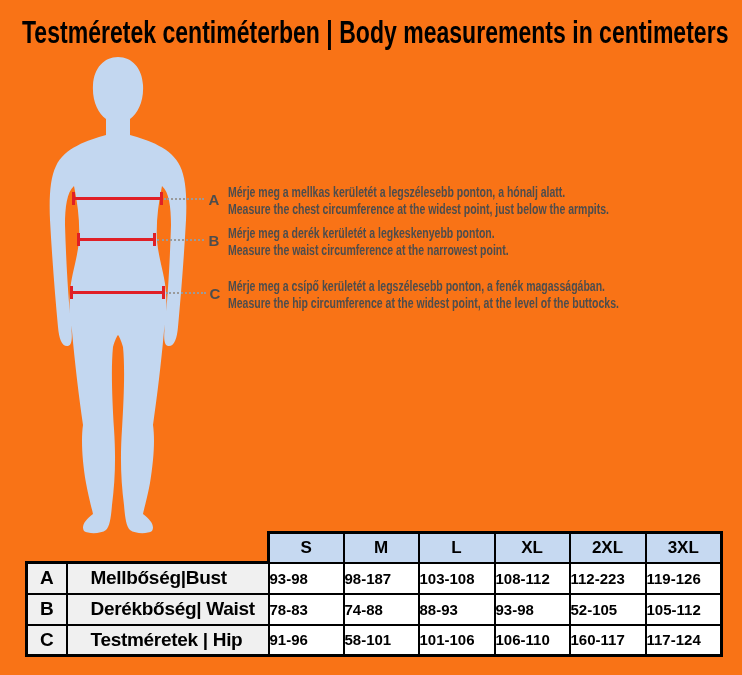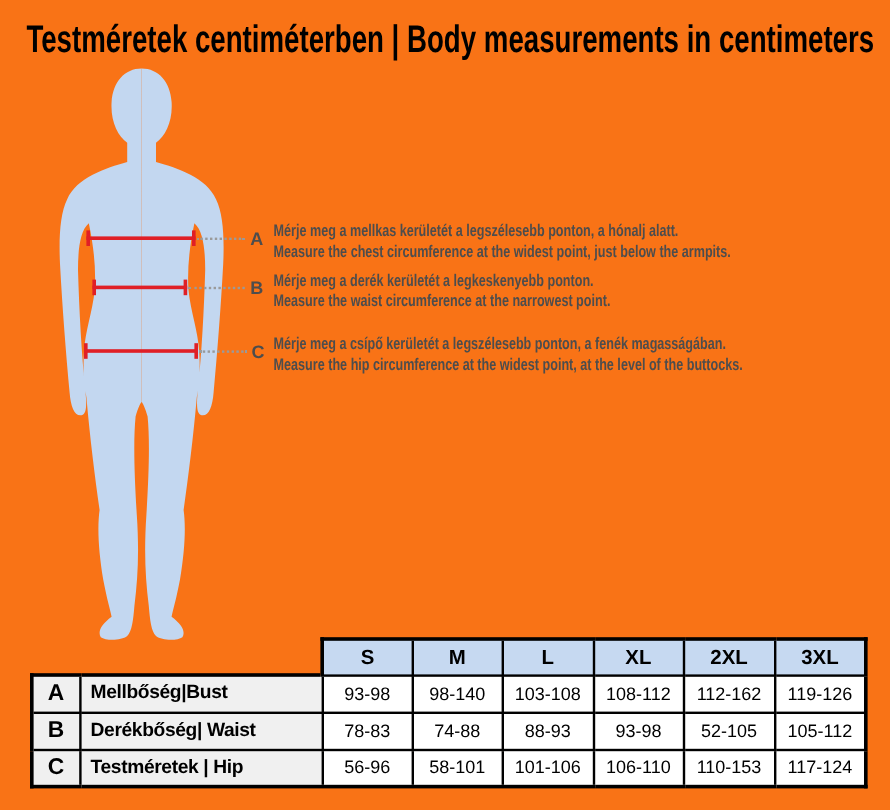--- a/index.html
+++ b/index.html
@@ -125,33 +125,33 @@
   table.sizes th.size.last  { border-right-width: 3px; margin-left: 12px; }
   table.sizes td.letter {
     background: #f0f0f0;
     font-size: 19px;
     font-weight: bold;
     text-align: center;
     border-left-width: 3px;
   }
   table.sizes td.rowlabel {
     background: #f0f0f0;
-    font-size: 16px;
+    font-size: 19px;
     font-weight: bold;
     text-align: left;
-    padding-left: 8px;
+    padding-left: 23px;
     letter-spacing: -0.3px;
   }
   table.sizes tr.first-data td.letter,
   table.sizes tr.first-data td.rowlabel { border-top-width: 3px; }
   table.sizes td.val {
     background: #fff;
     font-size: 15px;
-    font-weight: normal;
-    text-align: center;
+    font-weight: bold;
+    text-align: left;
   }
   table.sizes td.val.last { border-right-width: 3px; }
   table.sizes tr.last-data td { border-bottom-width: 3px; }
 </style>
 </head>
 <body>
 
 <div class="canvas">
 
   <div class="title">Testméretek centiméterben | Body measurements in centimeters</div>
@@ -232,42 +232,42 @@
       <th class="size">M</th>
       <th class="size">L</th>
       <th class="size">XL</th>
       <th class="size">2XL</th>
       <th class="size last">3XL</th>
     </tr>
     <tr class="first-data">
       <td class="letter">A</td>
       <td class="rowlabel">Mellbőség|Bust</td>
       <td class="val">93-98</td>
-      <td class="val">98-140</td>
+      <td class="val">98-187</td>
       <td class="val">103-108</td>
       <td class="val">108-112</td>
-      <td class="val">112-162</td>
+      <td class="val">112-223</td>
       <td class="val last">119-126</td>
     </tr>
     <tr>
       <td class="letter">B</td>
       <td class="rowlabel">Derékbőség| Waist</td>
       <td class="val">78-83</td>
       <td class="val">74-88</td>
       <td class="val">88-93</td>
       <td class="val">93-98</td>
       <td class="val">52-105</td>
       <td class="val last">105-112</td>
     </tr>
     <tr class="last-data">
       <td class="letter">C</td>
       <td class="rowlabel">Testméretek | Hip</td>
-      <td class="val">56-96</td>
+      <td class="val">91-96</td>
       <td class="val">58-101</td>
       <td class="val">101-106</td>
       <td class="val">106-110</td>
-      <td class="val">110-153</td>
+      <td class="val">160-117</td>
       <td class="val last">117-124</td>
     </tr>
   </tbody>
     </table>
 
 </div>
 
 </body></html>

